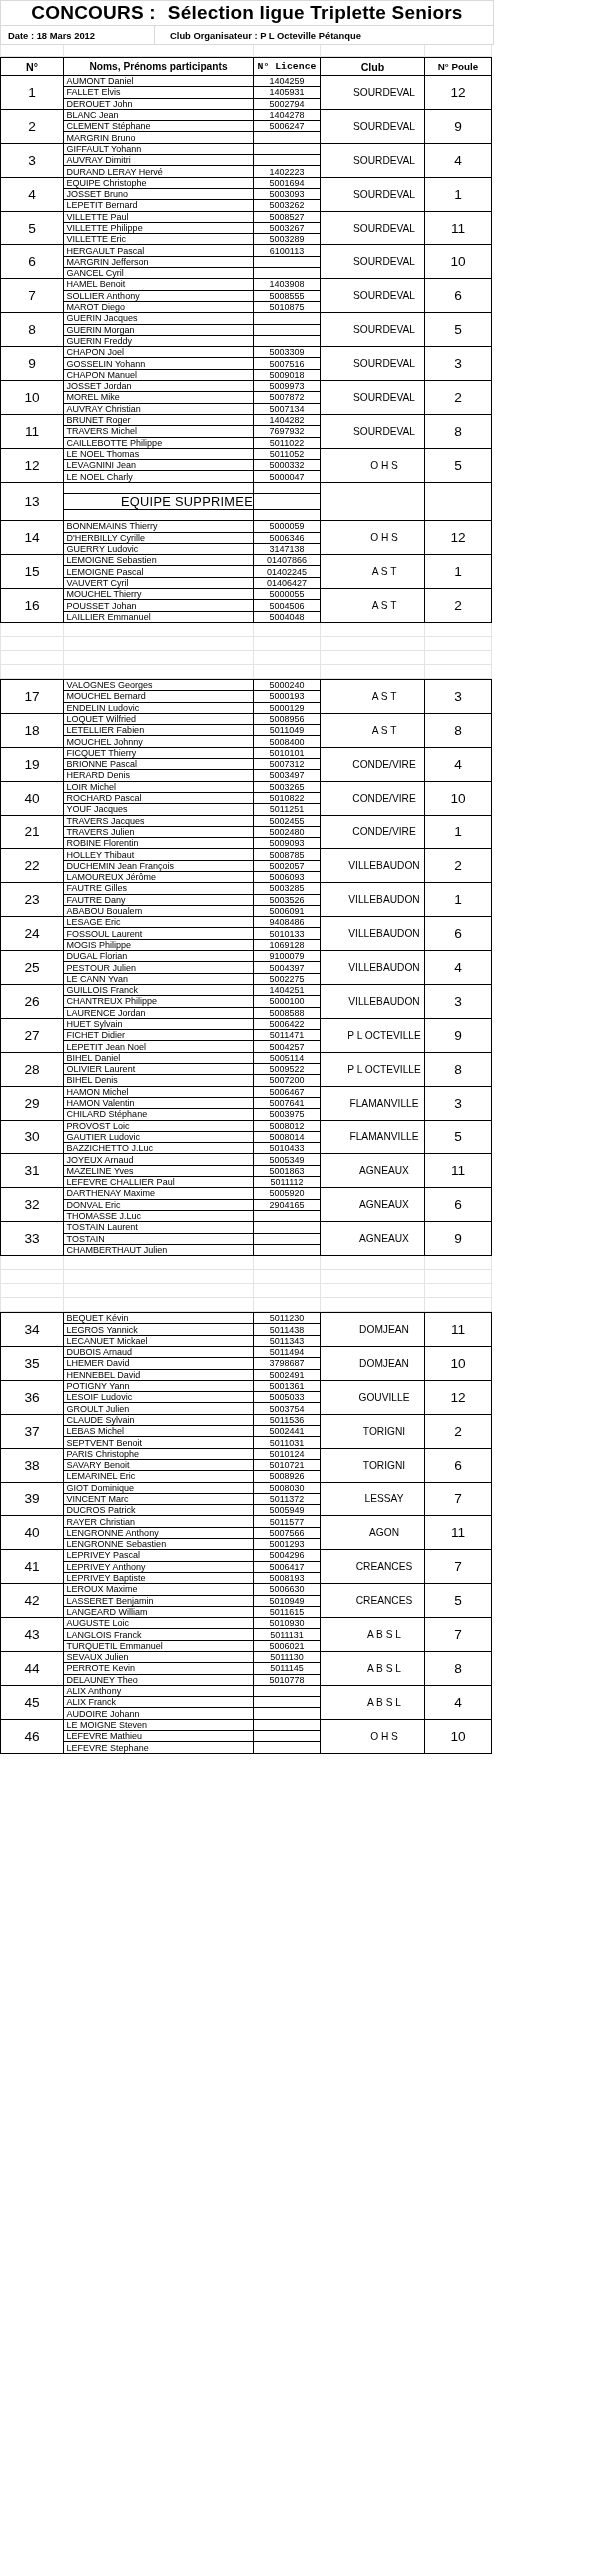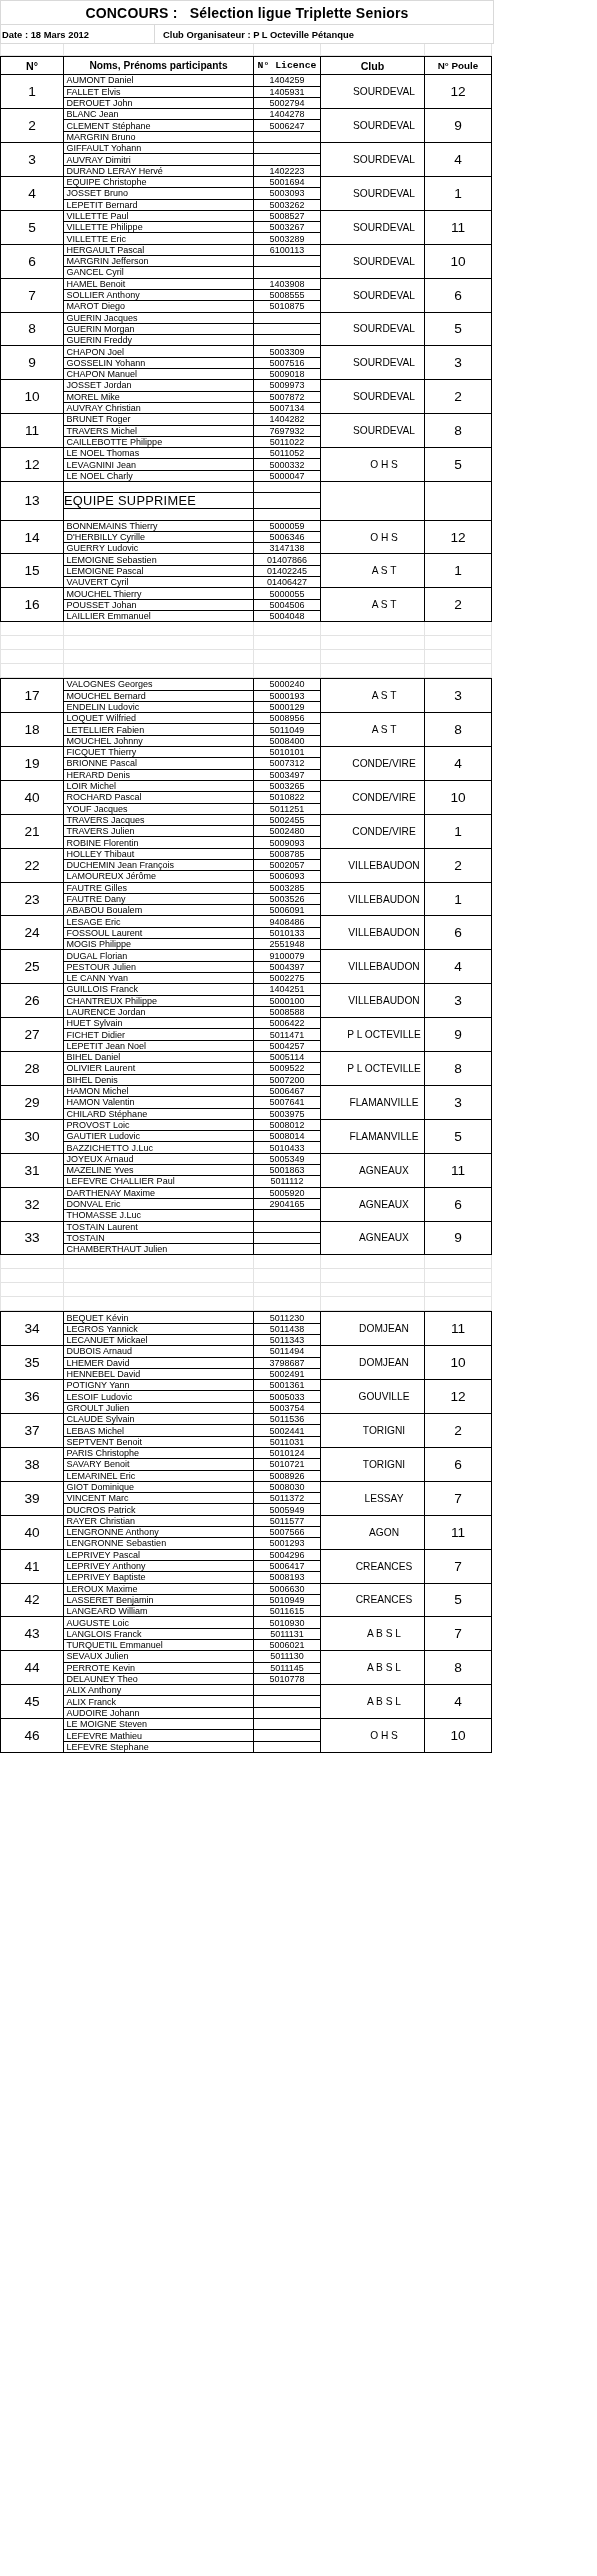--- a/index.html
+++ b/index.html
@@ -27,36 +27,36 @@
     margin: 0;
     border-collapse: collapse;
     table-layout: fixed;
   }
   .title-row td {
     height: 21.3px;
     border: 0.9px solid #d9d9d9;
     border-bottom: none;
     text-align: center;
     vertical-align: middle;
-    font-size: 14px;
+    font-size: 19px;
     font-weight: bold;
     letter-spacing: 0.2px;
     white-space: nowrap;
   }
   .title-row td .tt-label { margin-right: 12px; }
   .date-row td {
     height: 16px;
     border: 0.9px solid #d9d9d9;
     vertical-align: middle;
     font-size: 9.4px;
     font-weight: bold;
     white-space: nowrap;
   }
-  .date-row .c-date { padding-left: 1px; }
-  .date-row .c-org  { padding-left: 8px; }
+  .date-row .c-date { padding-left: 7px; }
+  .date-row .c-org  { padding-left: 15px; }
 
   .spacer-strip {
     width: 492px;
     height: 12px;
     border-collapse: collapse;
     table-layout: fixed;
   }
   .spacer-strip td {
     border: 0.9px solid #e3e3e3;
     border-top: none;
@@ -124,21 +124,21 @@
   td.cell-club {
     text-align: center;
     font-size: 10.2px;
     padding-left: 23px;
   }
   td.cell-poule {
     text-align: center;
     font-size: 13.7px;
   }
   td.cell-deleted {
-    text-align: left;
+    text-align: right;
     font-size: 12.8px;
     letter-spacing: 0.3px;
   }
   .grid tr.pl { height: 11.3px; }
 
   
   .gap {
     width: 492px;
     border-collapse: collapse;
     table-layout: fixed;
@@ -618,21 +618,21 @@
             <td class="cell-lic">9408486</td>
             <td class="cell-club" rowspan="3">VILLEBAUDON</td>
             <td class="cell-poule" rowspan="3">6</td>
           </tr>
           <tr class="pl p2">
             <td class="cell-name">FOSSOUL Laurent</td>
             <td class="cell-lic">5010133</td>
           </tr>
           <tr class="pl p3">
             <td class="cell-name">MOGIS Philippe</td>
-            <td class="cell-lic">2551948</td>
+            <td class="cell-lic">1069128</td>
           </tr>
           <tr class="pl p1">
             <td class="cell-num" rowspan="3">25</td>
             <td class="cell-name">DUGAL Florian</td>
             <td class="cell-lic">9100079</td>
             <td class="cell-club" rowspan="3">VILLEBAUDON</td>
             <td class="cell-poule" rowspan="3">4</td>
           </tr>
           <tr class="pl p2">
             <td class="cell-name">PESTOUR Julien</td>

